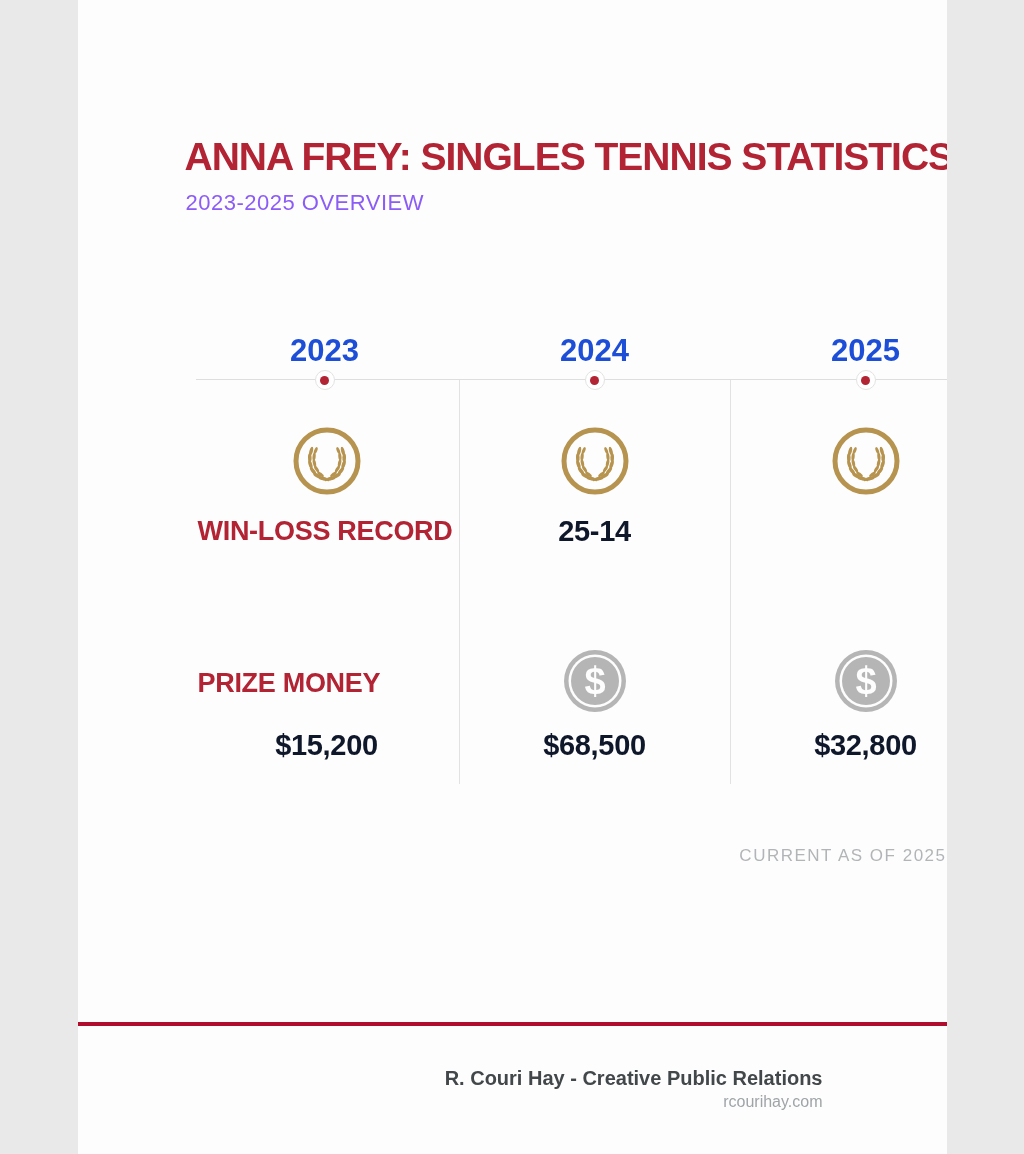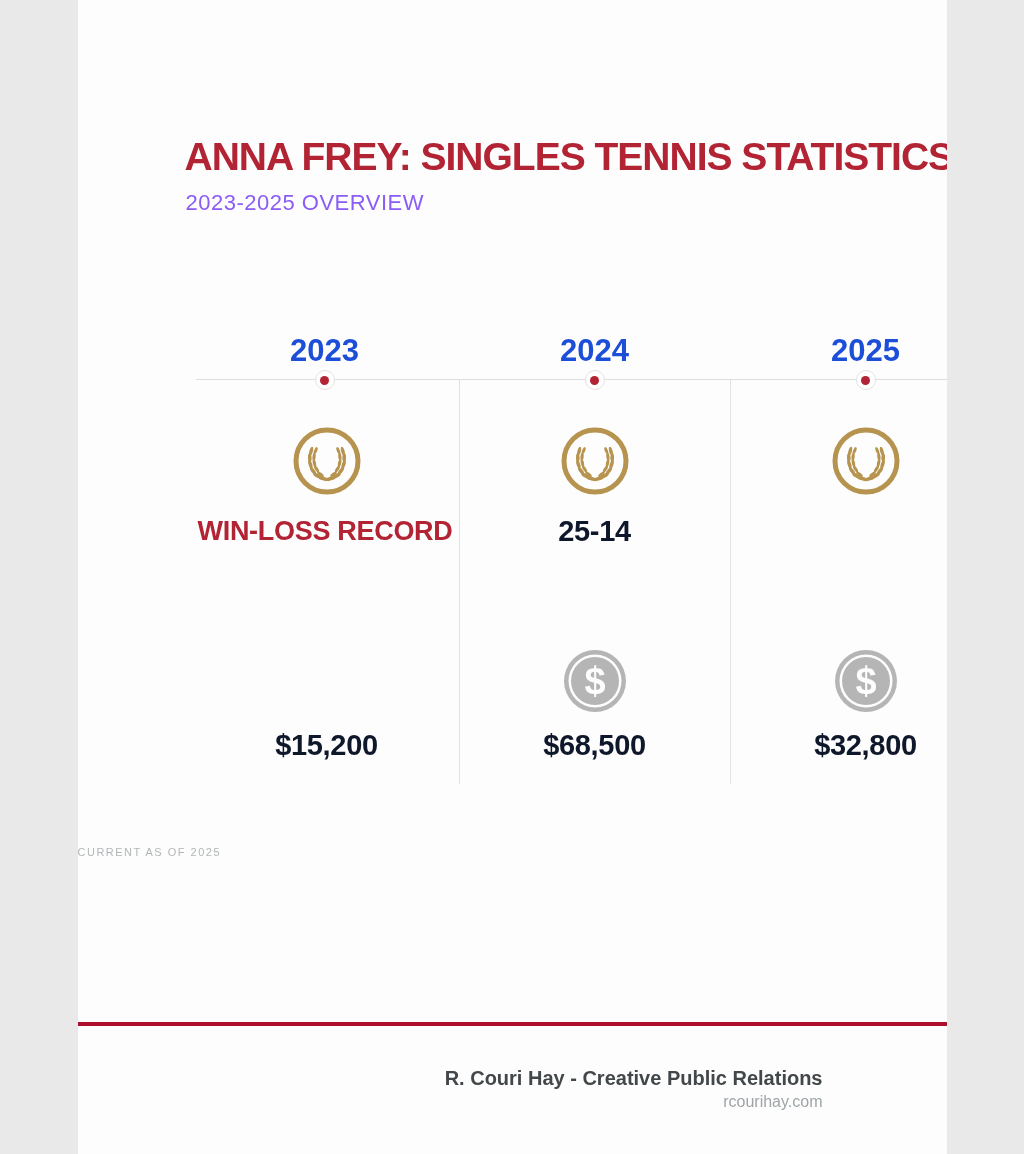--- a/index.html
+++ b/index.html
@@ -40,22 +40,22 @@
     position:absolute; left:120px; text-align:right;
     font-size:27px; font-weight:bold; letter-spacing:-0.3px; color:#b22334; line-height:27px;
   }
   .stat-label.winloss { top:518px; }
   .stat-label.prize   { top:670px; }
   .stat-value { font-size:29px; font-weight:bold; color:#0f172a; line-height:29px; letter-spacing:-0.3px; }
   .val-row1 { top:517px; }
   .val-row2 { top:731px; }
   
   .footnote {
-    position:absolute; left:0; right:0; top:846px; text-align:left;
-    font-size:11px; letter-spacing:1.5px; color:#b2b5b7;
+    position:absolute; left:0; right:0; top:846px; text-align:right;
+    font-size:17px; letter-spacing:1.5px; color:#b2b5b7;
   }
   
   .rule { position:absolute; left:0; top:1022px; width:100%; height:4px; background:#b00d2e; }
   .footer-company {
     position:absolute; right:124px; top:1067px; width:600px; text-align:right;
     font-size:20px; font-weight:bold; color:#42474a; line-height:22px;
   }
   .footer-site {
     position:absolute; right:124px; top:1091px; width:600px; text-align:right;
     font-size:16px; color:#9fa4a7; line-height:21px;
@@ -122,20 +122,21 @@
     <svg class="svg-icon" width="72" height="72" viewBox="0 0 72 72" aria-hidden="true">
       <circle cx="36" cy="36" r="31" fill="none" stroke="#b6934e" stroke-width="5"></circle>
       <use href="#laurelBranch"></use>
       <use href="#laurelBranch" transform="translate(72,0) scale(-1,1)"></use>
     </svg>
   </div>
 
   <div class="stat-label winloss">WIN-LOSS RECORD</div>
   <div class="cell c2 val-row1 stat-value">25-14</div>
 
+  <div class="stat-label prize">PRIZE MONEY</div>
   <div class="cell c2 icon-row2">
     <svg class="svg-icon" width="66" height="66" viewBox="0 0 66 66" aria-hidden="true">
       <circle cx="33" cy="33" r="31" fill="#b5b5b5"></circle>
       <circle cx="33" cy="33" r="26.5" fill="#fdfdfd"></circle>
       <circle cx="33" cy="33" r="24" fill="#b5b5b5"></circle>
       <text x="33" y="46" text-anchor="middle" font-size="38" font-weight="bold" fill="#fdfdfd" font-family="Liberation Sans, sans-serif">$</text>
     </svg>
   </div>
   <div class="cell c3 icon-row2">
     <svg class="svg-icon" width="66" height="66" viewBox="0 0 66 66" aria-hidden="true">

